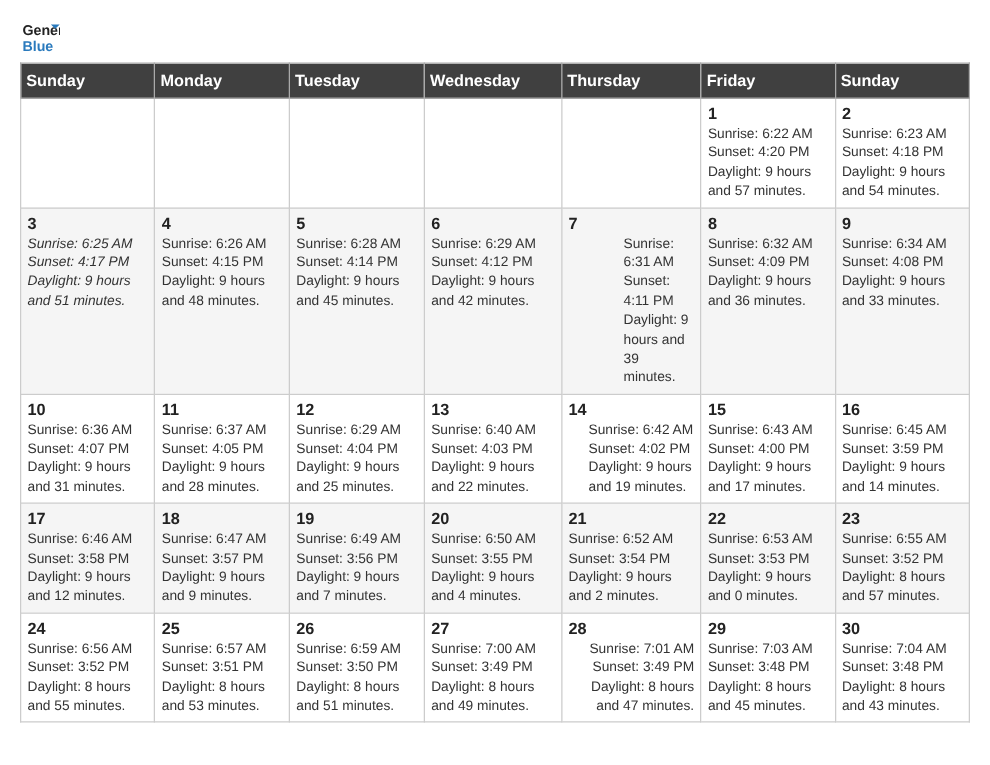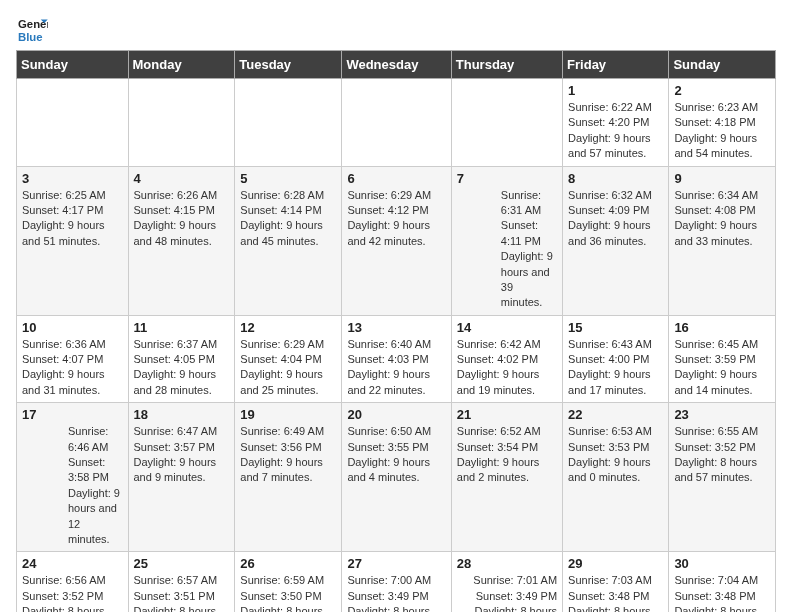--- a/index.html
+++ b/index.html
@@ -124,21 +124,21 @@
         <td>
           <span class="day-number">2</span>
           <div class="day-info" style="white-space: pre-line;">Sunrise: 6:23 AM
 Sunset: 4:18 PM
 Daylight: 9 hours and 54 minutes.</div>
         </td>
       </tr>
       <tr>
         <td>
           <span class="day-number">3</span>
-          <div class="day-info" style="white-space: pre-line;">Sunrise: 6:25 AM
+          <div class="day-info" style="white-space: pre-line; font-style: italic;">Sunrise: 6:25 AM
 Sunset: 4:17 PM
 Daylight: 9 hours and 51 minutes.</div>
         </td>
         <td>
           <span class="day-number">4</span>
           <div class="day-info" style="white-space: pre-line;">Sunrise: 6:26 AM
 Sunset: 4:15 PM
 Daylight: 9 hours and 48 minutes.</div>
         </td>
         <td>
@@ -192,41 +192,41 @@
 Daylight: 9 hours and 25 minutes.</div>
         </td>
         <td>
           <span class="day-number">13</span>
           <div class="day-info" style="white-space: pre-line;">Sunrise: 6:40 AM
 Sunset: 4:03 PM
 Daylight: 9 hours and 22 minutes.</div>
         </td>
         <td>
           <span class="day-number">14</span>
-          <div class="day-info" style="white-space: pre-line;">Sunrise: 6:42 AM
+          <div class="day-info" style="white-space: pre-line; margin-left: 16px;">Sunrise: 6:42 AM
 Sunset: 4:02 PM
 Daylight: 9 hours and 19 minutes.</div>
         </td>
         <td>
           <span class="day-number">15</span>
           <div class="day-info" style="white-space: pre-line;">Sunrise: 6:43 AM
 Sunset: 4:00 PM
 Daylight: 9 hours and 17 minutes.</div>
         </td>
         <td>
           <span class="day-number">16</span>
           <div class="day-info" style="white-space: pre-line;">Sunrise: 6:45 AM
 Sunset: 3:59 PM
 Daylight: 9 hours and 14 minutes.</div>
         </td>
       </tr>
       <tr>
         <td>
           <span class="day-number">17</span>
-          <div class="day-info" style="white-space: pre-line; margin-left: 46px;">Sunrise: 6:46 AM
+          <div class="day-info" style="white-space: pre-line;">Sunrise: 6:46 AM
 Sunset: 3:58 PM
 Daylight: 9 hours and 12 minutes.</div>
         </td>
         <td>
           <span class="day-number">18</span>
           <div class="day-info" style="white-space: pre-line;">Sunrise: 6:47 AM
 Sunset: 3:57 PM
 Daylight: 9 hours and 9 minutes.</div>
         </td>
         <td>

